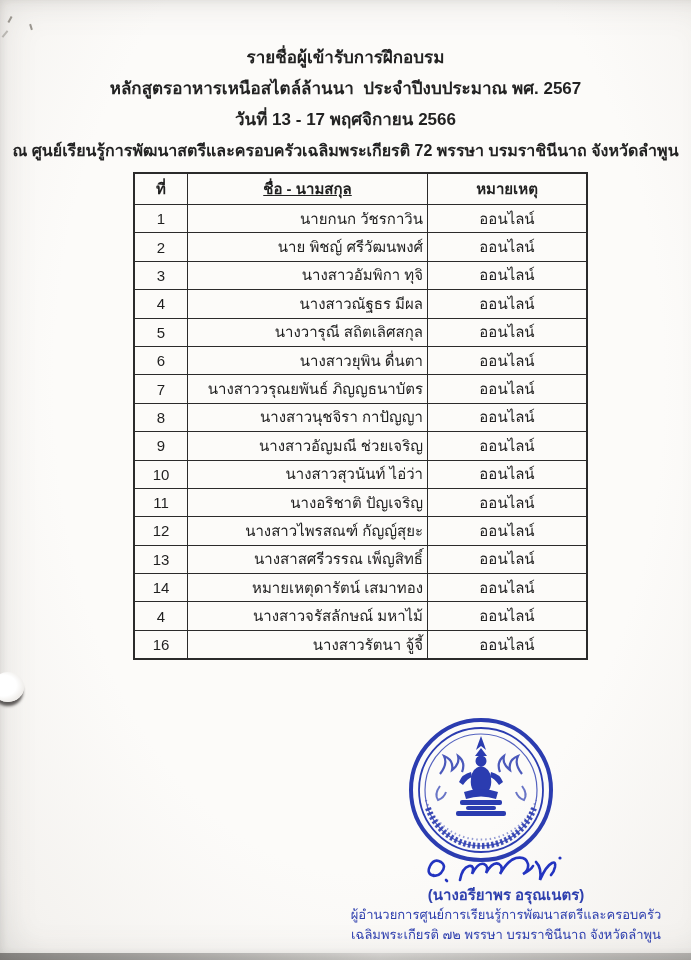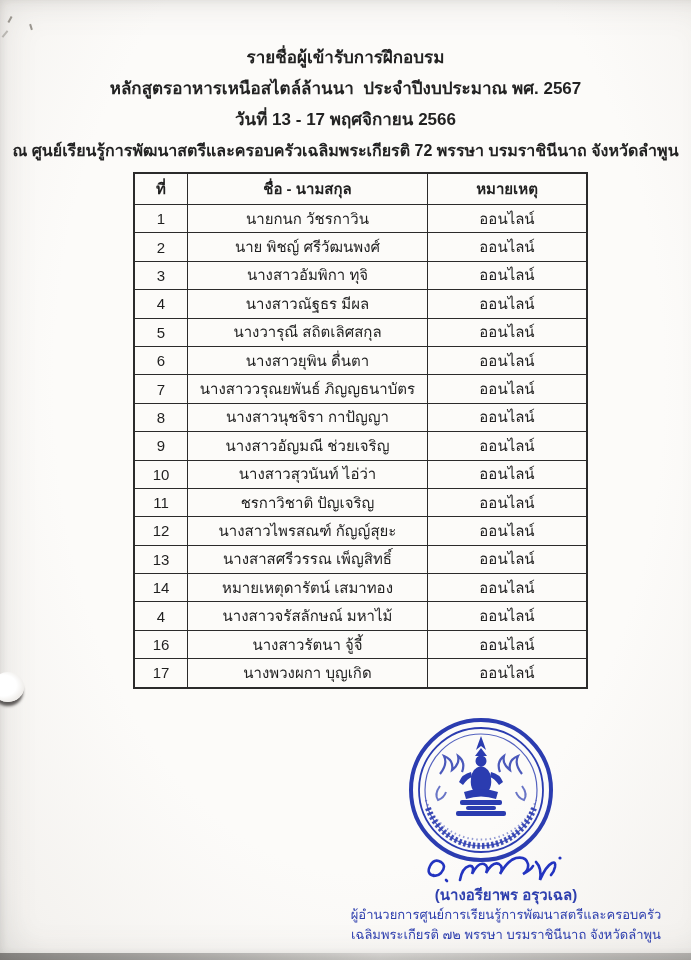--- a/index.html
+++ b/index.html
@@ -34,21 +34,21 @@
   .participant-table th, .participant-table td{
     border:1.6px solid #2b2b2b;
     font-size:15px;
     padding:0 4px;
     overflow:hidden;
     white-space:nowrap;
   }
   .participant-table th{ height:30px; font-weight:bold; text-align:center; }
   .participant-table td{ height:27.4px; }
   .col-no{ width:44px; text-align:center; }
-  .col-name{ width:231px; text-align:center; padding-left:6px; }
+  .col-name{ width:231px; text-align:right; padding-left:6px; }
   .col-remark{ width:150px; text-align:center;margin-top:40px; }
   
   .seal-wrap{
     position:absolute; left:406px; top:716px; width:150px; height:150px;
     color:#2b3cb0;
   }
   .signature-wrap{
     position:absolute; left:408px; top:836px; width:168px; height:60px;
     color:#2334c0;
   }
@@ -94,21 +94,21 @@
 
   <table class="participant-table">
     <colgroup>
         <col style="width:44px">
         <col style="width:231px">
         <col style="width:150px">
       </colgroup>
     <thead>
       <tr>
         <th class="col-no">ที่</th>
-        <th class="col-name" style="text-align:center;">ชื่อ - นามสกุล</th>
+        <th class="col-name" style="text-align:center;text-decoration:underline;">ชื่อ - นามสกุล</th>
         <th class="col-remark">หมายเหตุ</th>
       </tr>
     </thead>
     <tbody>
         <tr>
           <td class="col-no">1</td>
           <td class="col-name">นายกนก วัชรกาวิน</td>
           <td class="col-remark">ออนไลน์</td>
         </tr>
         <tr>
@@ -151,21 +151,21 @@
           <td class="col-name">นางสาวอัญมณี  ช่วยเจริญ</td>
           <td class="col-remark">ออนไลน์</td>
         </tr>
         <tr>
           <td class="col-no">10</td>
           <td class="col-name">นางสาวสุวนันท์  ไอ่ว่า</td>
           <td class="col-remark">ออนไลน์</td>
         </tr>
         <tr>
           <td class="col-no">11</td>
-          <td class="col-name">ชรกาวิชาติ  ปัญเจริญ</td>
+          <td class="col-name">นางอริชาติ  ปัญเจริญ</td>
           <td class="col-remark">ออนไลน์</td>
         </tr>
         <tr>
           <td class="col-no">12</td>
           <td class="col-name">นางสาวไพรสณฑ์  กัญญ์สุยะ</td>
           <td class="col-remark">ออนไลน์</td>
         </tr>
         <tr>
           <td class="col-no">13</td>
           <td class="col-name">นางสาสศรีวรรณ  เพ็ญสิทธิ์</td>
@@ -177,25 +177,20 @@
           <td class="col-remark">ออนไลน์</td>
         </tr>
         <tr>
           <td class="col-no">4</td>
           <td class="col-name">นางสาวจรัสลักษณ์  มหาไม้</td>
           <td class="col-remark">ออนไลน์</td>
         </tr>
         <tr>
           <td class="col-no">16</td>
           <td class="col-name">นางสาวรัตนา  จู้จี้</td>
-          <td class="col-remark">ออนไลน์</td>
-        </tr>
-        <tr>
-          <td class="col-no">17</td>
-          <td class="col-name">นางพวงผกา  บุญเกิด</td>
           <td class="col-remark">ออนไลน์</td>
         </tr>
       </tbody>
   </table>
 
   <div class="seal-wrap">
     <svg width="150" height="150" viewBox="0 0 150 150">
       <g fill="none" stroke="currentColor">
         <circle cx="75" cy="74" r="70" stroke-width="4"></circle>
         <circle cx="75" cy="74" r="62" stroke-width="1.8"></circle>
@@ -235,18 +230,18 @@
         <path d="M26,40 q-8,-2 -4,-10 q4,-8 11,-4 q6,4 0,11 q-4,4 -8,2"></path>
         <path d="M38,44 l1,1"></path>
         <path d="M52,44 q2,-12 9,-14 q6,-1 3,8 q6,-12 12,-10 q5,2 2,9 q7,-12 13,-9 q5,3 1,10 q8,-14 16,-16 q10,-2 12,6 q1,6 -5,10 q8,-4 10,-8"></path>
         <path d="M128,26 q6,6 4,18 q6,-14 12,-17 q4,-2 3,4 q-1,5 -4,8"></path>
         <circle cx="152" cy="22" r="1.6" fill="currentColor" stroke="none"></circle>
       </g>
     </svg>
   </div>
 
   <div class="footer-text">
-    <div class="footer-name">(นางอรียาพร  อรุวเฉล)</div>
+    <div class="footer-name">(นางอรียาพร  อรุณเนตร)</div>
     <div class="footer-line">ผู้อำนวยการศูนย์การเรียนรู้การพัฒนาสตรีและครอบครัว</div>
     <div class="footer-line">เฉลิมพระเกียรติ ๗๒ พรรษา บรมราชินีนาถ จังหวัดลำพูน</div>
   </div>
 
 </div>
 
 </body></html>

